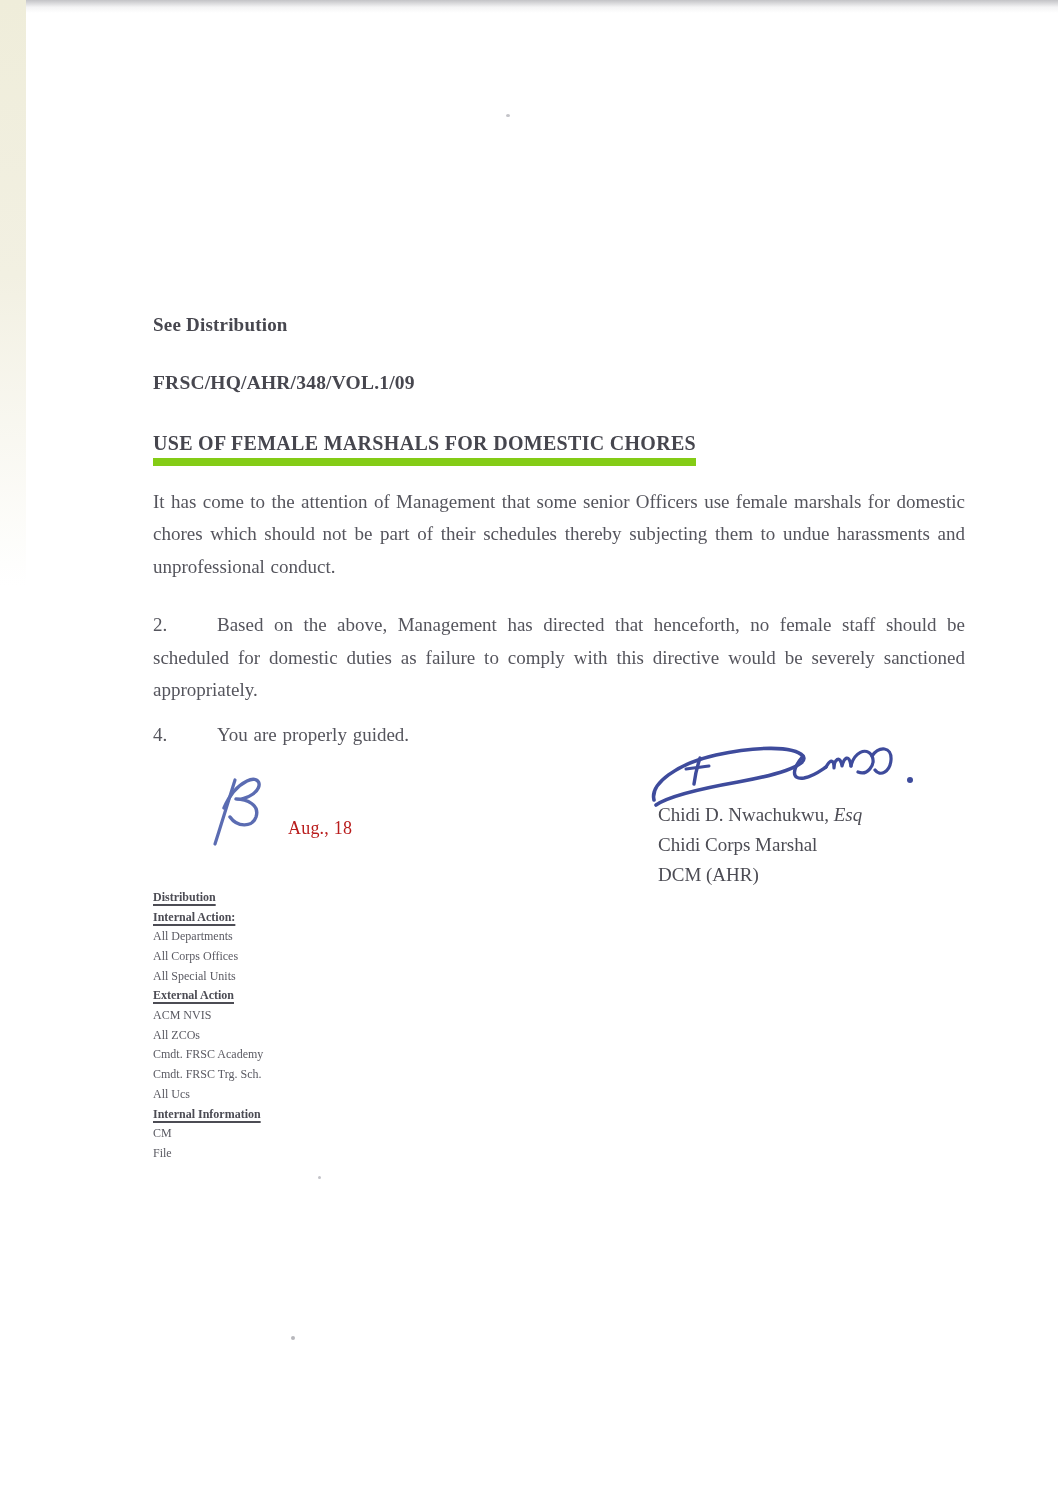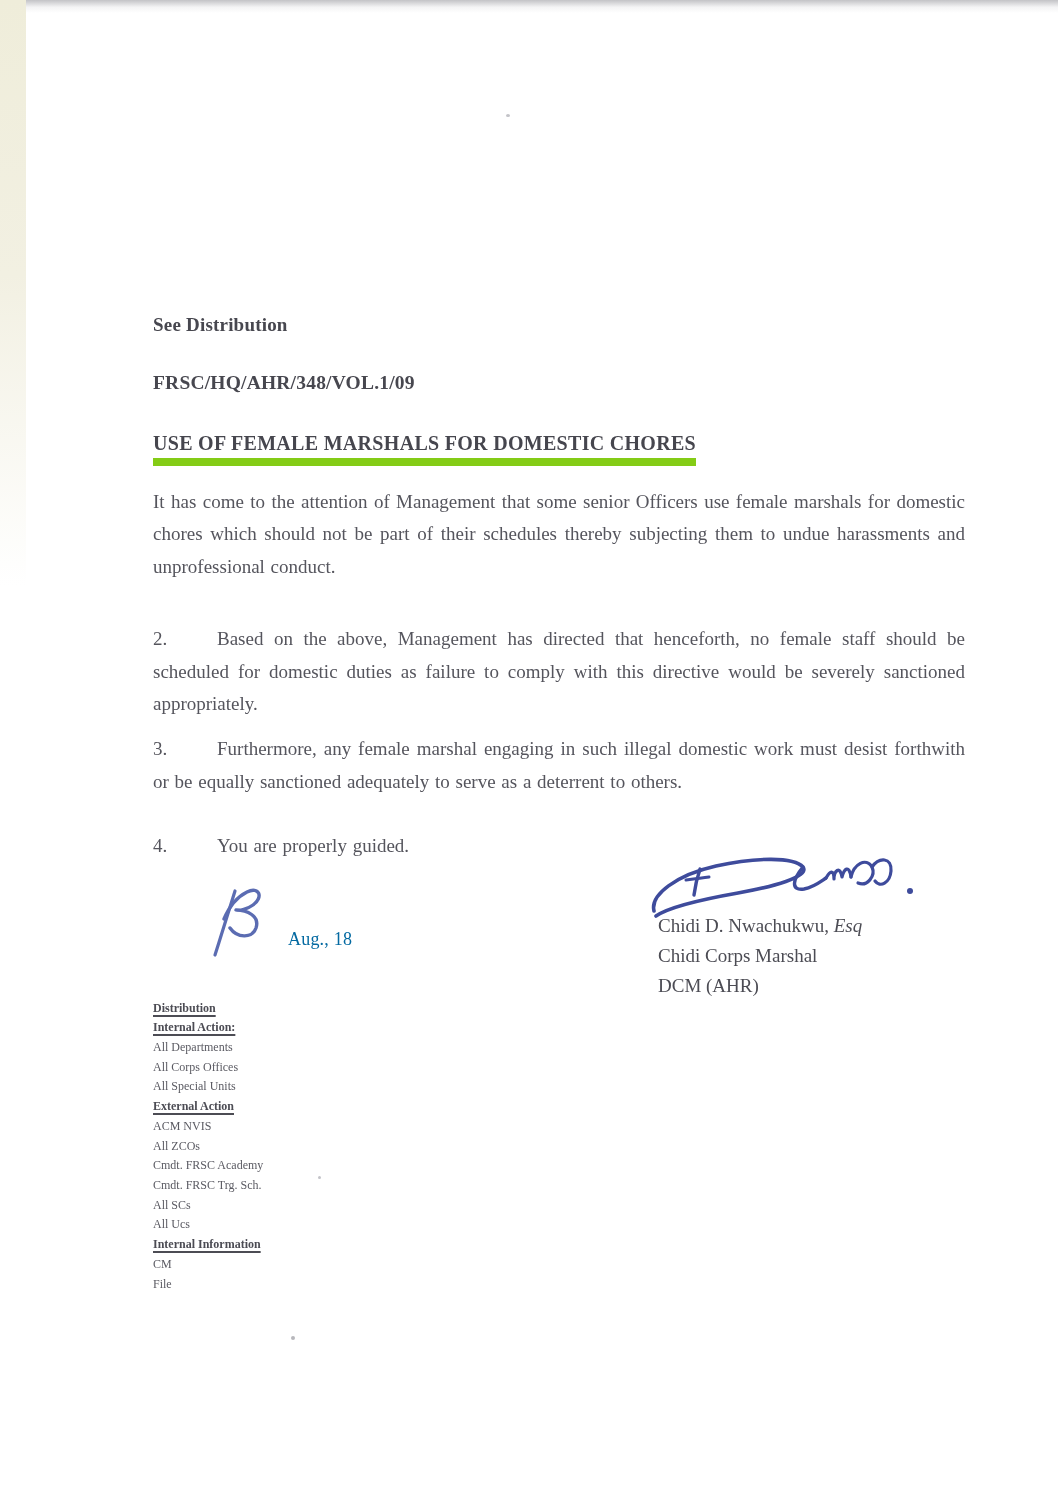--- a/index.html
+++ b/index.html
@@ -44,32 +44,32 @@
     margin: 0 0 20px 0;
   }
   .para {
     font-size: 19px; line-height: 32.4px;
     text-align: justify;
     color: #55555d;
     margin: 0;
     word-spacing: 1px;
   }
   .para .num { display: inline-block; width: 64px; }
-  .mb-p1 { margin-bottom: 40px; }
+  .mb-p1 { margin-bottom: 26px; }
   .mb-p2 { margin-bottom: 13px; }
   .mb-p3 { margin-bottom: 32px; }
 
   .sig-row { position: relative; height: 132px; }
   .date-block {
     position: absolute; left: 55px; top: 13px;
     display: flex; align-items: flex-end;
   }
   .date-block .day-svg { display: block; }
   .date-text {
-    font-size: 18px; color: #0369a1; margin: 0 0 14px 14px; letter-spacing: 0.2px;
+    font-size: 18px; color: #b91c1c; margin: 0 0 14px 14px; letter-spacing: 0.2px;
   }
   .signatory { position: absolute; left: 505px; top: -14px; width: 310px; }
   .signature-svg { display: block; margin: 0 0 -14px -16px; }
   .sig-name { font-size: 19px; line-height: 30px; color: #4c4c54; }
   .sig-name .esq { font-style: italic; }
   .sig-line { font-size: 19px; line-height: 30px; color: #4c4c54; }
 
   .distribution { margin-top: 4px; font-size: 12px; line-height: 19.7px; color: #5a5a62; }
   .dist-head {
     font-weight: 700; color: #4c4c54;
@@ -95,21 +95,20 @@
     <div class="refno">FRSC/HQ/AHR/348/VOL.1/09</div>
 
     <div>
       <span class="subject">USE OF FEMALE MARSHALS FOR DOMESTIC CHORES</span>
     </div>
 
     <p class="para mb-p1"><span>It has come to the attention of Management that some senior Officers use female marshals for domestic chores which should not be part of their schedules thereby subjecting them to undue harassments and unprofessional conduct.</span></p>
 
     <p class="para mb-p2"><span class="num">2.</span><span>Based on the above, Management has directed that henceforth, no female staff should be scheduled for domestic duties as failure to comply with this directive would be severely sanctioned appropriately.</span></p>
 
-    <p class="para mb-p3"><span class="num">3.</span><span>Furthermore, any female marshal engaging in such illegal domestic work must desist forthwith or be equally sanctioned adequately to serve as a deterrent to others.</span></p>
 
     <p class="para"><span class="num">4.</span><span>You are properly guided.</span></p>
 
     <div class="sig-row">
 
       <div class="date-block">
         <svg class="day-svg" width="66" height="88" viewBox="0 0 66 88" aria-label="13">
           <g fill="none" stroke="#5b6cb2" stroke-linecap="round" stroke-linejoin="round">
             <path d="M 27 15 C 21 34, 14 57, 7 79" stroke-width="3.2"></path>
             <path d="M 16 43 C 21 31, 29 21, 39 16 C 51 10, 56 21, 45 29 C 38 34, 31 35, 28 34 C 39 34, 52 40, 48 52 C 44 63, 29 62, 22 52" stroke-width="3.4"></path>
@@ -144,21 +143,20 @@
       <div class="dist-head">Internal Action:</div>
       <div class="dist-item">All Departments</div>
       <div class="dist-item">All Corps Offices</div>
       <div class="dist-item">All Special Units</div>
 
       <div class="dist-head">External Action</div>
       <div class="dist-item">ACM NVIS</div>
       <div class="dist-item">All ZCOs</div>
       <div class="dist-item">Cmdt. FRSC Academy</div>
       <div class="dist-item">Cmdt. FRSC Trg. Sch.</div>
-      <div class="dist-item">All SCs</div>
       <div class="dist-item">All Ucs</div>
 
       <div class="dist-head">Internal Information</div>
       <div class="dist-item">CM</div>
       <div class="dist-item">File</div>
     </div>
 
   </div>
 </div>
 

